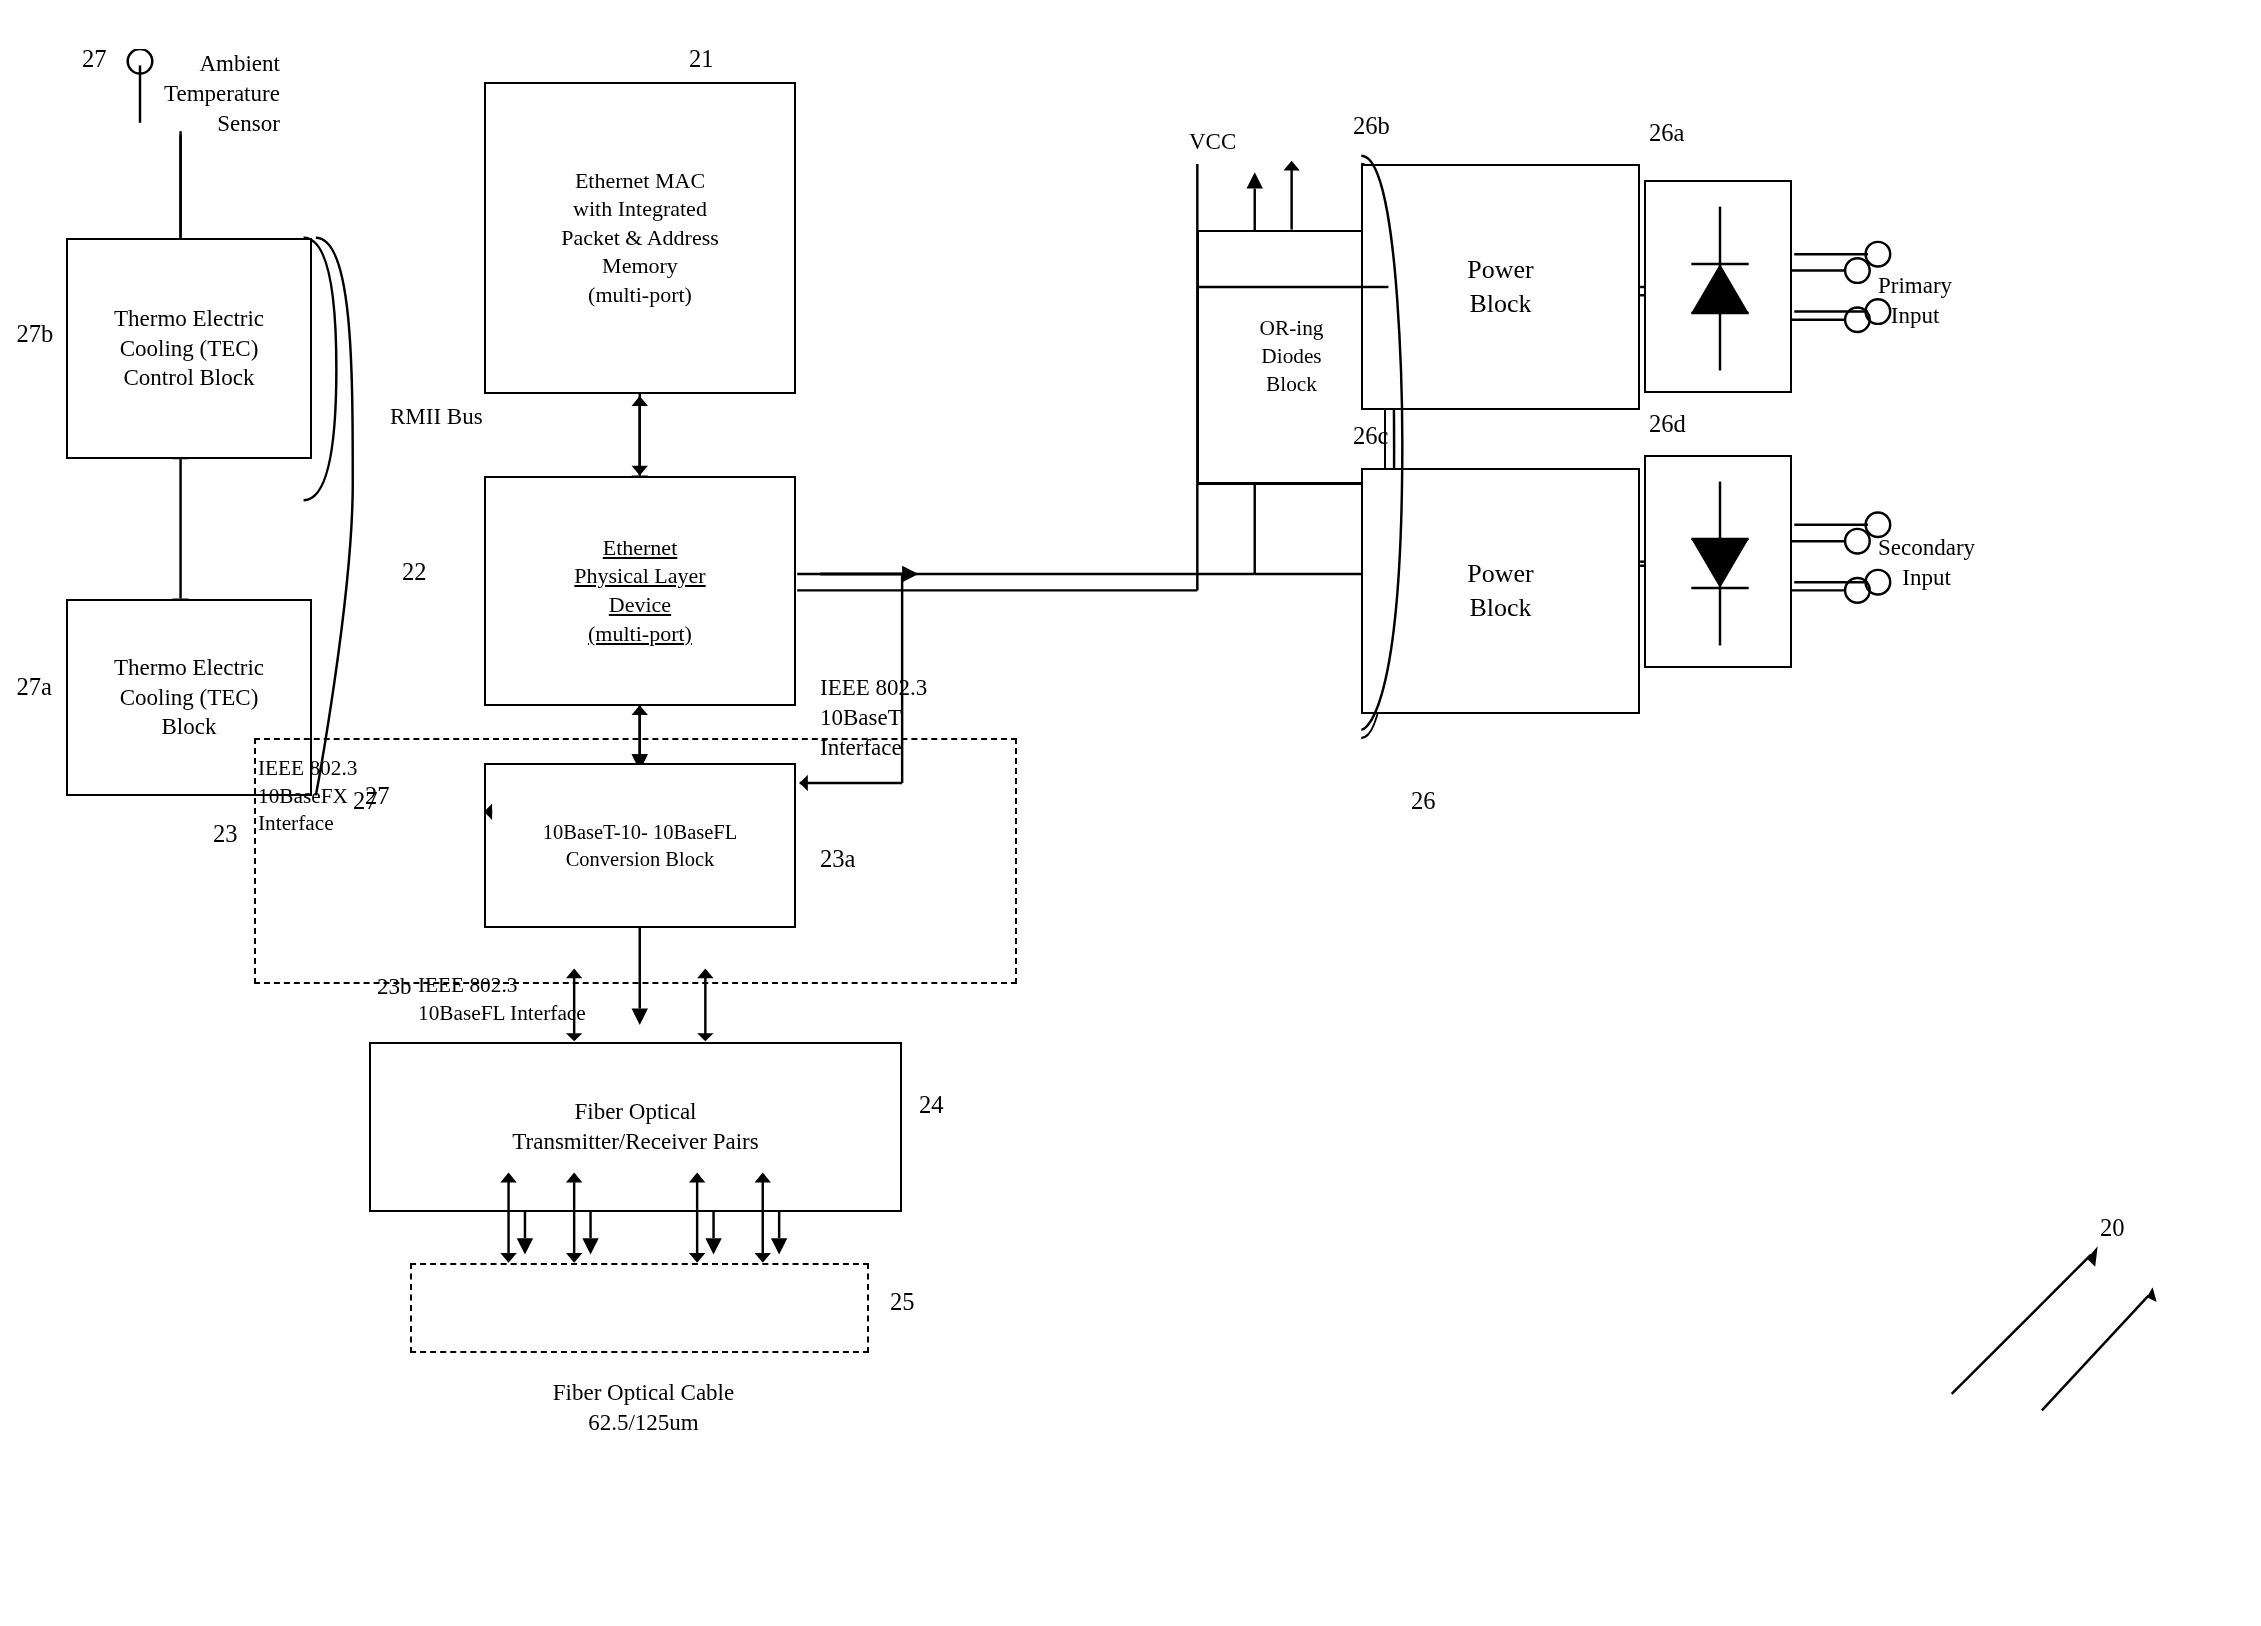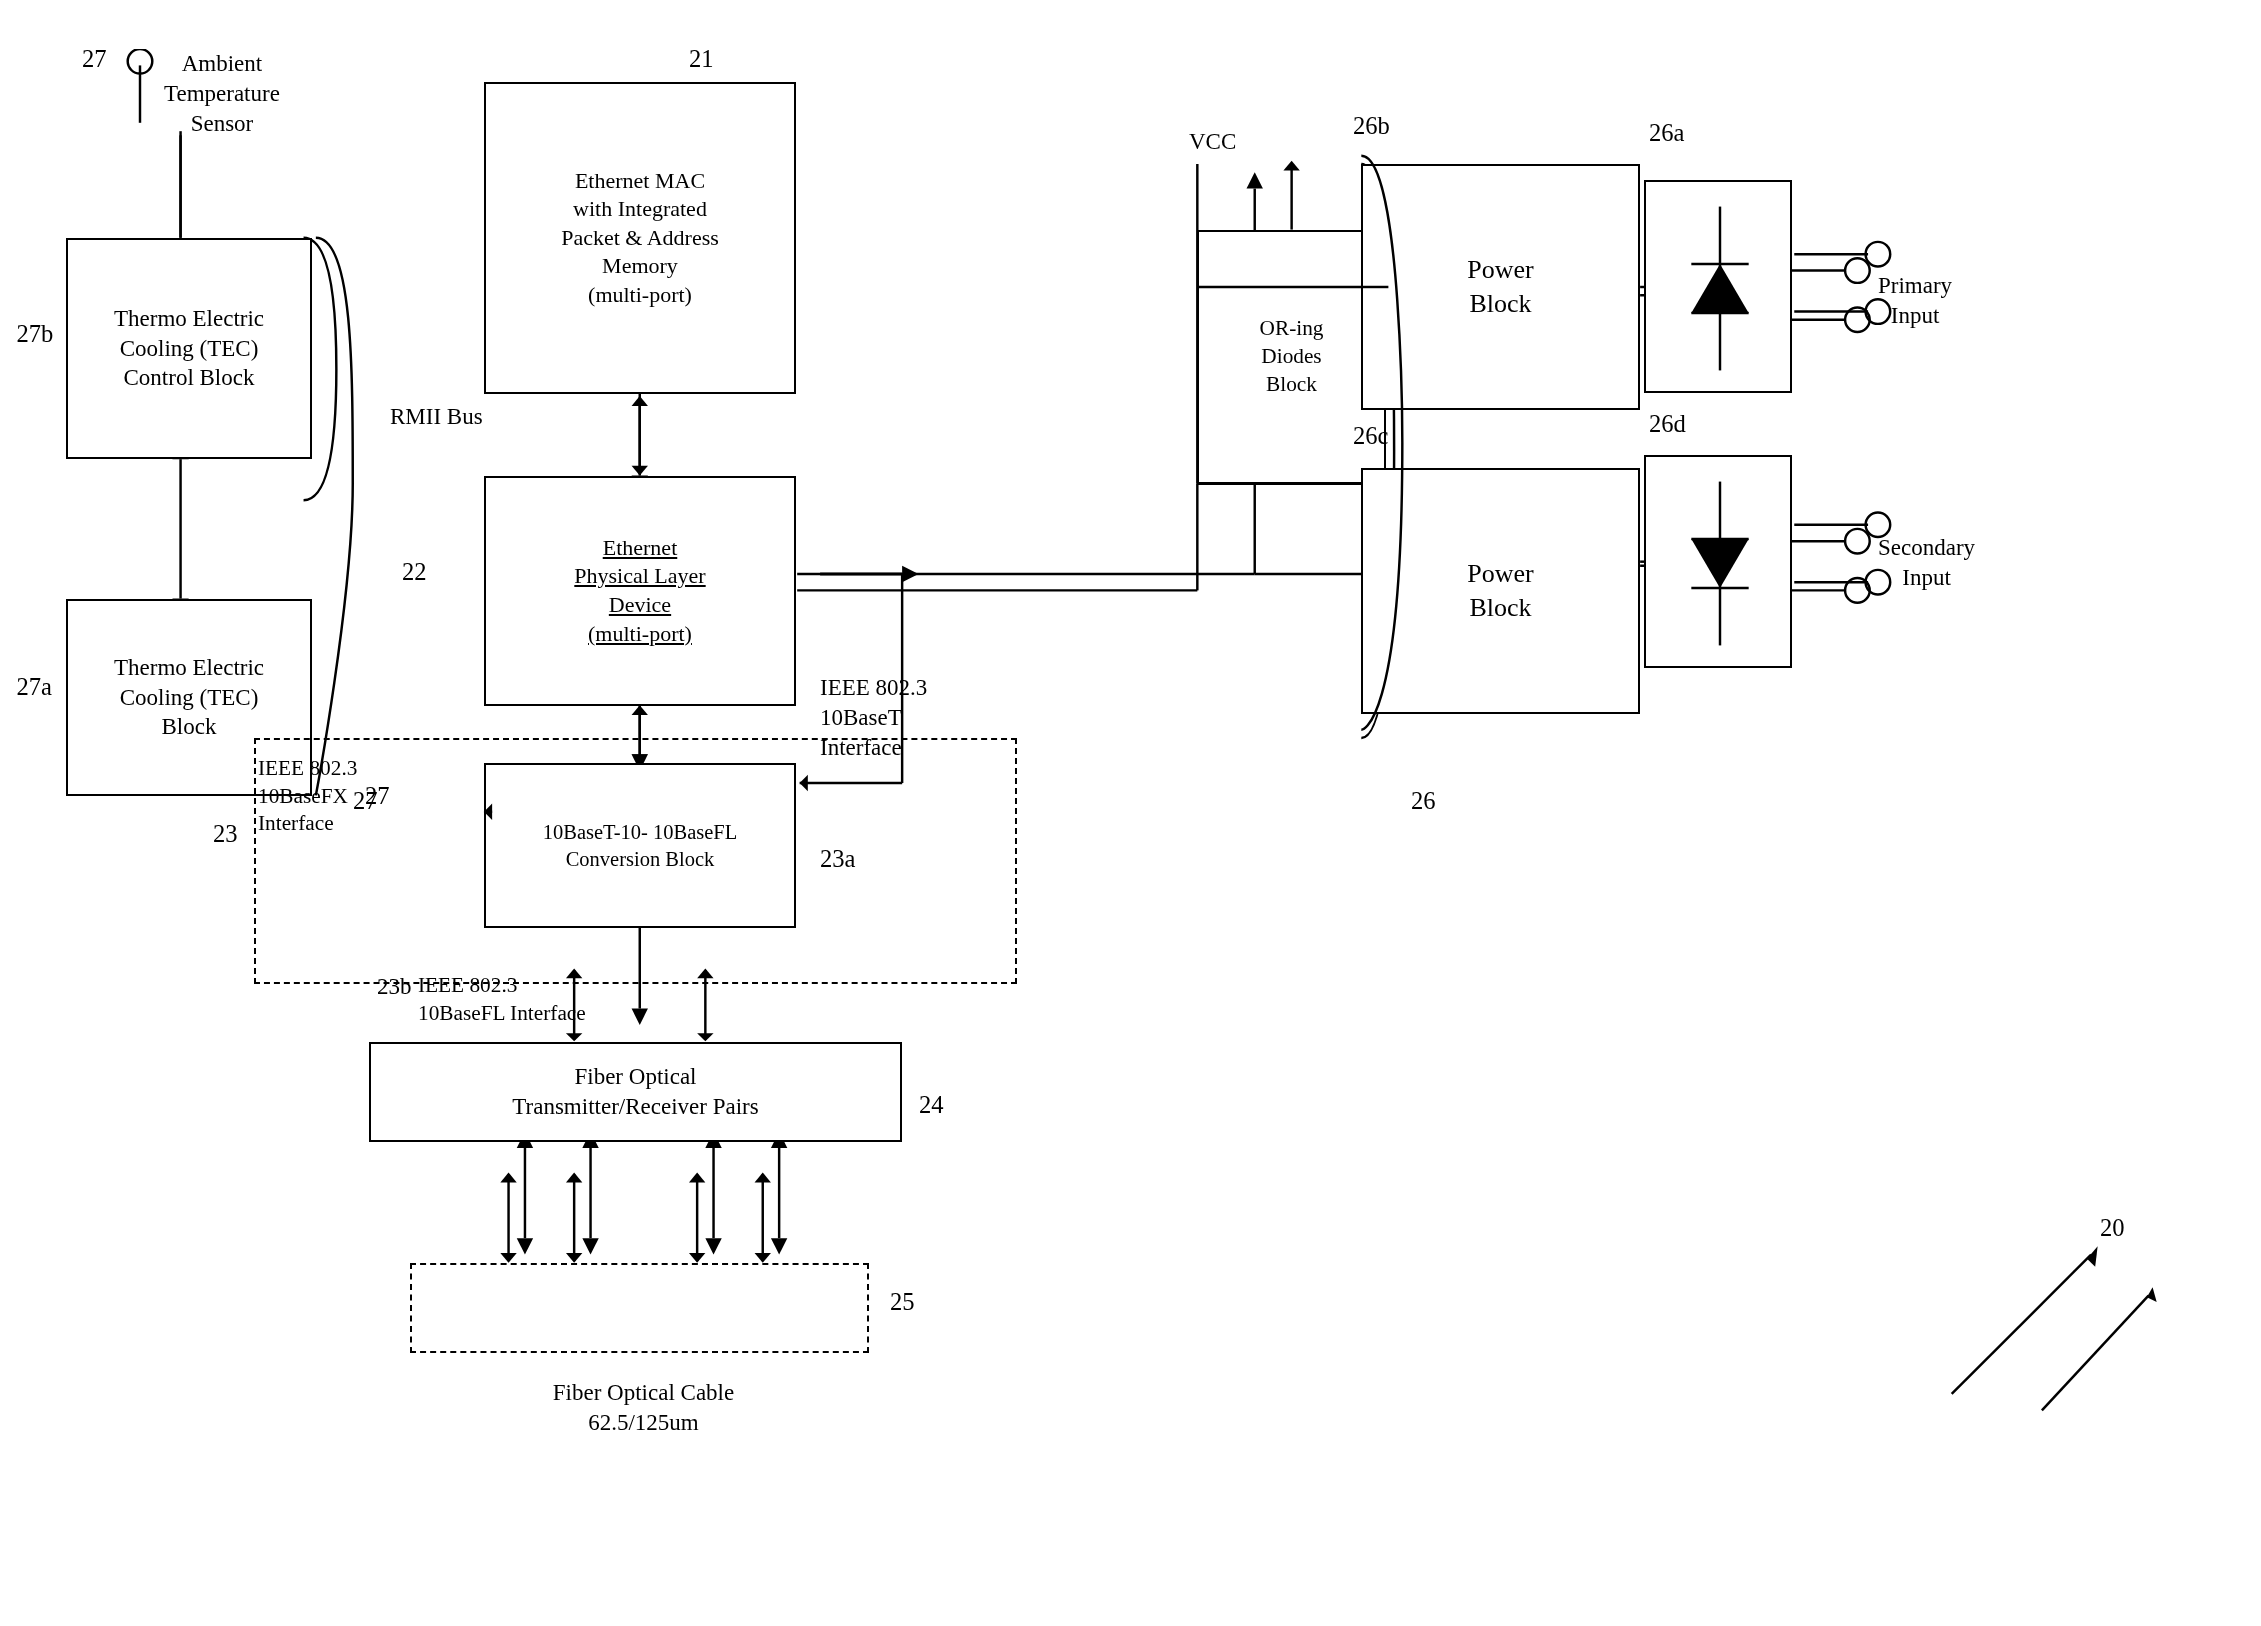--- a/index.html
+++ b/index.html
@@ -137,21 +137,21 @@
     <polygon points="2545,1535 2558,1520 2555,1545" fill="#000"></polygon>
   </svg>
 
   <div class="ref-num" style="left:82px; top:45px;">27</div>
 
   <svg style="position:absolute;left:107px;top:49px;width:66px;height:82px;" viewBox="0 0 80 100" width="66" height="82">
     <line x1="40" y1="90" x2="40" y2="20" stroke="#000" stroke-width="3"></line>
     <ellipse cx="40" cy="15" rx="15" ry="15" fill="none" stroke="#000" stroke-width="3"></ellipse>
   </svg>
 
-  <div class="label" style="left:164px; top:49px; text-align:center;">Ambient<br>Temperature<br>Sensor</div>
+  <div class="label" style="left:164px; top:49px; text-align:right;">Ambient<br>Temperature<br>Sensor</div>
 
   <div class="block" style="left:66px; top:238px; width:246px; height:221px;">
     <span>Thermo Electric<br>Cooling (TEC)<br>Control Block</span>
   </div>
   <div class="ref-num" style="left:16.4px; top:320px;">27b</div>
 
   <div class="block" style="left:66px; top:599px; width:246px; height:197px;">
     <span>Thermo Electric<br>Cooling (TEC)<br>Block</span>
   </div>
   <div class="ref-num" style="left:16.4px; top:673px;">27a</div>
@@ -178,21 +178,21 @@
   <div class="label" style="left:258px; top:755px; text-align:left; font-size:21.3px;">IEEE 802.3<br>10BaseFX<br>Interface</div>
 
   <div class="block" style="left:484px; top:763px; width:312px; height:165px;">
     <span style="font-size:20.5px;">10BaseT-10- 10BaseFL<br>Conversion Block</span>
   </div>
   <div class="ref-num" style="left:820px; top:845px;">23a</div>
 
   <div class="label" style="left:377px; top:972px; font-size:23px;">23b</div>
   <div class="label" style="left:418px; top:972px; font-size:21.3px; text-align:left;">   IEEE 802.3<br>10BaseFL Interface</div>
 
-  <div class="block" style="left:369px; top:1042px; width:533px; height:100px;">
+  <div class="block" style="left:369px; top:1042px; width:533px; height:170px;">
     <span>Fiber Optical<br>Transmitter/Receiver Pairs</span>
   </div>
   <div class="ref-num" style="left:919px; top:1091px;">24</div>
 
   <div class="block-dashed" style="left:410px; top:1263px; width:459px; height:90px; background:transparent;"></div>
   <div class="ref-num" style="left:890px; top:1288px;">25</div>
 
   <div class="label" style="left:377px; top:1378px; text-align:center; width:533px;">Fiber Optical Cable<br>62.5/125um</div>
 
   <div class="label" style="left:1189px; top:127px;">VCC</div>

